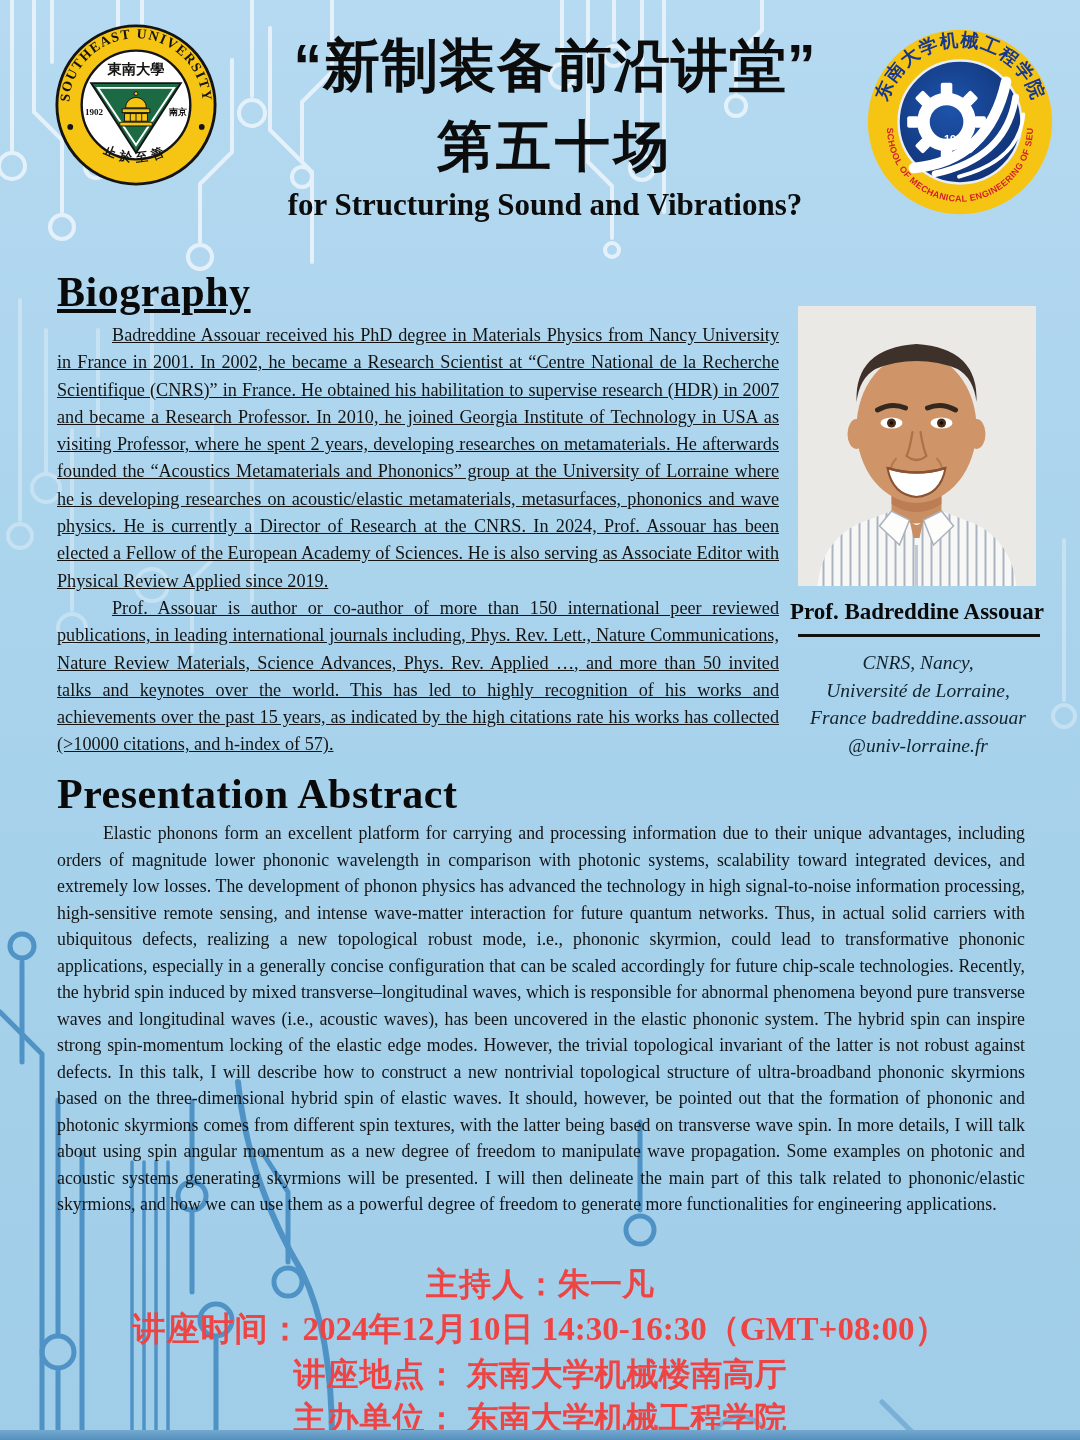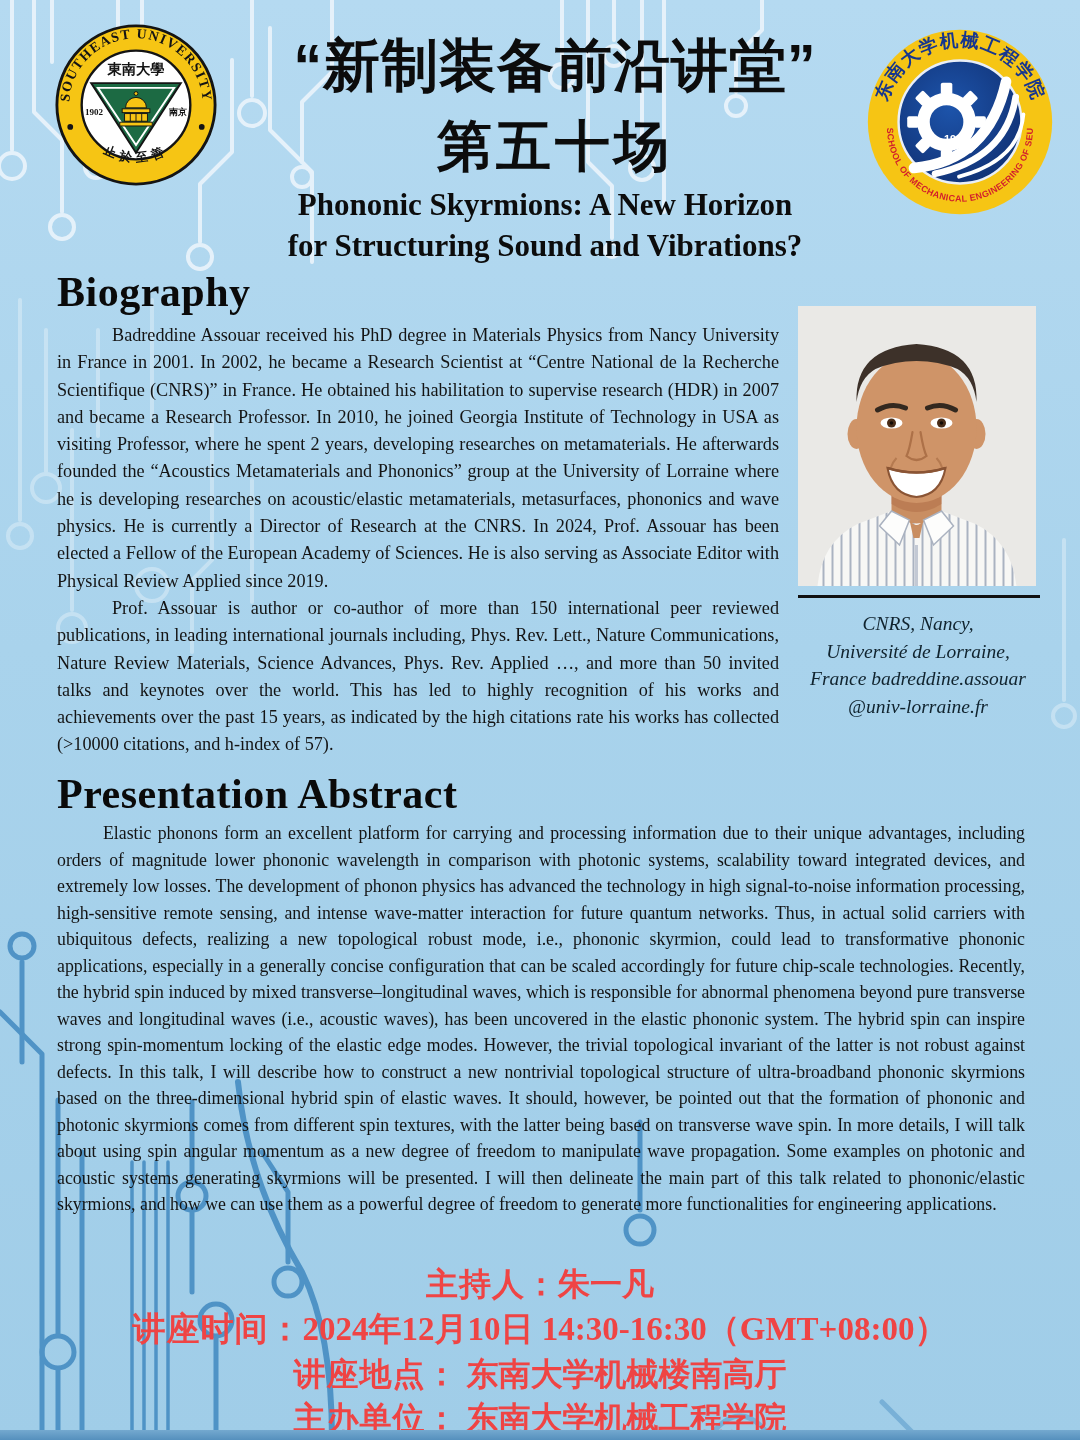--- a/index.html
+++ b/index.html
@@ -20,28 +20,28 @@
   .title-cn .l1{font-size:57px;line-height:62px;letter-spacing:1px;}
   .title-cn .l2{font-size:55px;line-height:60px;margin-top:20px;letter-spacing:4px;}
   .title-en{
     position:absolute;left:85px;top:184px;width:920px;text-align:center;
     font-weight:700;color:#0c0c0c;font-size:31px;line-height:41px;
   }
   
   .sec-heading{
     position:absolute;left:57px;font-size:42px;font-weight:700;color:#0a0a0a;letter-spacing:0.5px;
   }
-  #bio-heading{top:268px;}
+  #bio-heading{top:268px;text-decoration:underline;}
   #abs-heading{top:770px;}
   
   .bio-text{
     position:absolute;left:57px;top:322px;width:722px;
     font-size:18.2px;line-height:27.3px;text-align:justify;color:#141414;
   }
-  .bio-text p{margin:0;text-indent:55px;}
+  .bio-text p{margin:0;text-indent:55px;text-decoration:underline;}
   
   .speaker-col{position:absolute;left:798px;top:306px;width:240px;text-align:center;}
   .photo{width:238px;height:280px;background:#eae9e6;overflow:hidden;}
   .speaker-name{
     font-size:23px;font-weight:700;color:#0a0a0a;margin-top:13px;white-space:nowrap;
     margin-left:-11px;width:260px;text-align:center;
   }
   .name-divider{border:none;border-top:3px solid #111;width:242px;margin:9px auto 12px auto;}
   .affiliation{font-style:italic;font-size:19.5px;line-height:27.5px;color:#10232e;}
   
@@ -228,21 +228,20 @@
     <text x="96" y="122" text-anchor="middle" font-size="11.5" font-weight="bold" fill="#ffffff" font-family="Liberation Sans, DejaVu Sans, sans-serif">1916</text>
   </svg>
 </div>
 
 <div class="title-cn">
   <div class="l1">“新制装备前沿讲堂”</div>
   <div class="l2">第五十场</div>
 </div>
 
 <div class="title-en">
-  <div>Phononic Skyrmions: A New Horizon</div>
   <div>for Structuring Sound and Vibrations?</div>
 </div>
 
 <div class="sec-heading" id="bio-heading">Biography</div>
 
 <div class="bio-text">
   <p>Badreddine Assouar received his PhD degree in Materials Physics from Nancy University in France in 2001. In 2002, he became a Research Scientist at “Centre National de la Recherche Scientifique (CNRS)” in France. He obtained his habilitation to supervise research (HDR) in 2007 and became a Research Professor. In 2010, he joined Georgia Institute of Technology in USA as visiting Professor, where he spent 2 years, developing researches on metamaterials. He afterwards founded the “Acoustics Metamaterials and Phononics” group at the University of Lorraine where he is developing researches on acoustic/elastic metamaterials, metasurfaces, phononics and wave physics. He is currently a Director of Research at the CNRS. In 2024, Prof. Assouar has been elected a Fellow of the European Academy of Sciences. He is also serving as Associate Editor with Physical Review Applied since 2019.</p>
   <p>Prof. Assouar is author or co-author of more than 150 international peer reviewed publications, in leading international journals including, Phys. Rev. Lett., Nature Communications, Nature Review Materials, Science Advances, Phys. Rev. Applied …, and more than 50 invited talks and keynotes over the world. This has led to highly recognition of his works and achievements over the past 15 years, as indicated by the high citations rate his works has collected (&gt;10000 citations, and h-index of 57).</p>
 </div>
 
@@ -298,20 +297,21 @@
           <line x1="195" y1="200" x2="195" y2="280"></line>
           <line x1="204" y1="200" x2="204" y2="280"></line>
         <line x1="213" y1="200" x2="213" y2="280"></line>
       </g>
       <path d="M92,205 L80,220 L100,239 L110,214 Z" fill="#fdfdfc" stroke="#aab2c0" stroke-width="1.5"></path>
       <path d="M142,205 L154,220 L134,239 L124,214 Z" fill="#fdfdfc" stroke="#aab2c0" stroke-width="1.5"></path>
       <path d="M110,214 Q117,224 124,214 L120,232 L114,232 Z" fill="#c98e62"></path>
       <line x1="117" y1="239" x2="117" y2="280" stroke="#c3c9d4" stroke-width="3"></line>
     </svg>
   </div>
+  <div class="speaker-name">Prof. Badreddine Assouar</div>
   <hr class="name-divider">
   <div class="affiliation">
     <div>CNRS, Nancy,</div>
     <div>Université de Lorraine,</div>
     <div>France badreddine.assouar</div>
     <div>@univ-lorraine.fr</div>
   </div>
 </div>
 
 <div class="sec-heading" id="abs-heading">Presentation Abstract</div>

